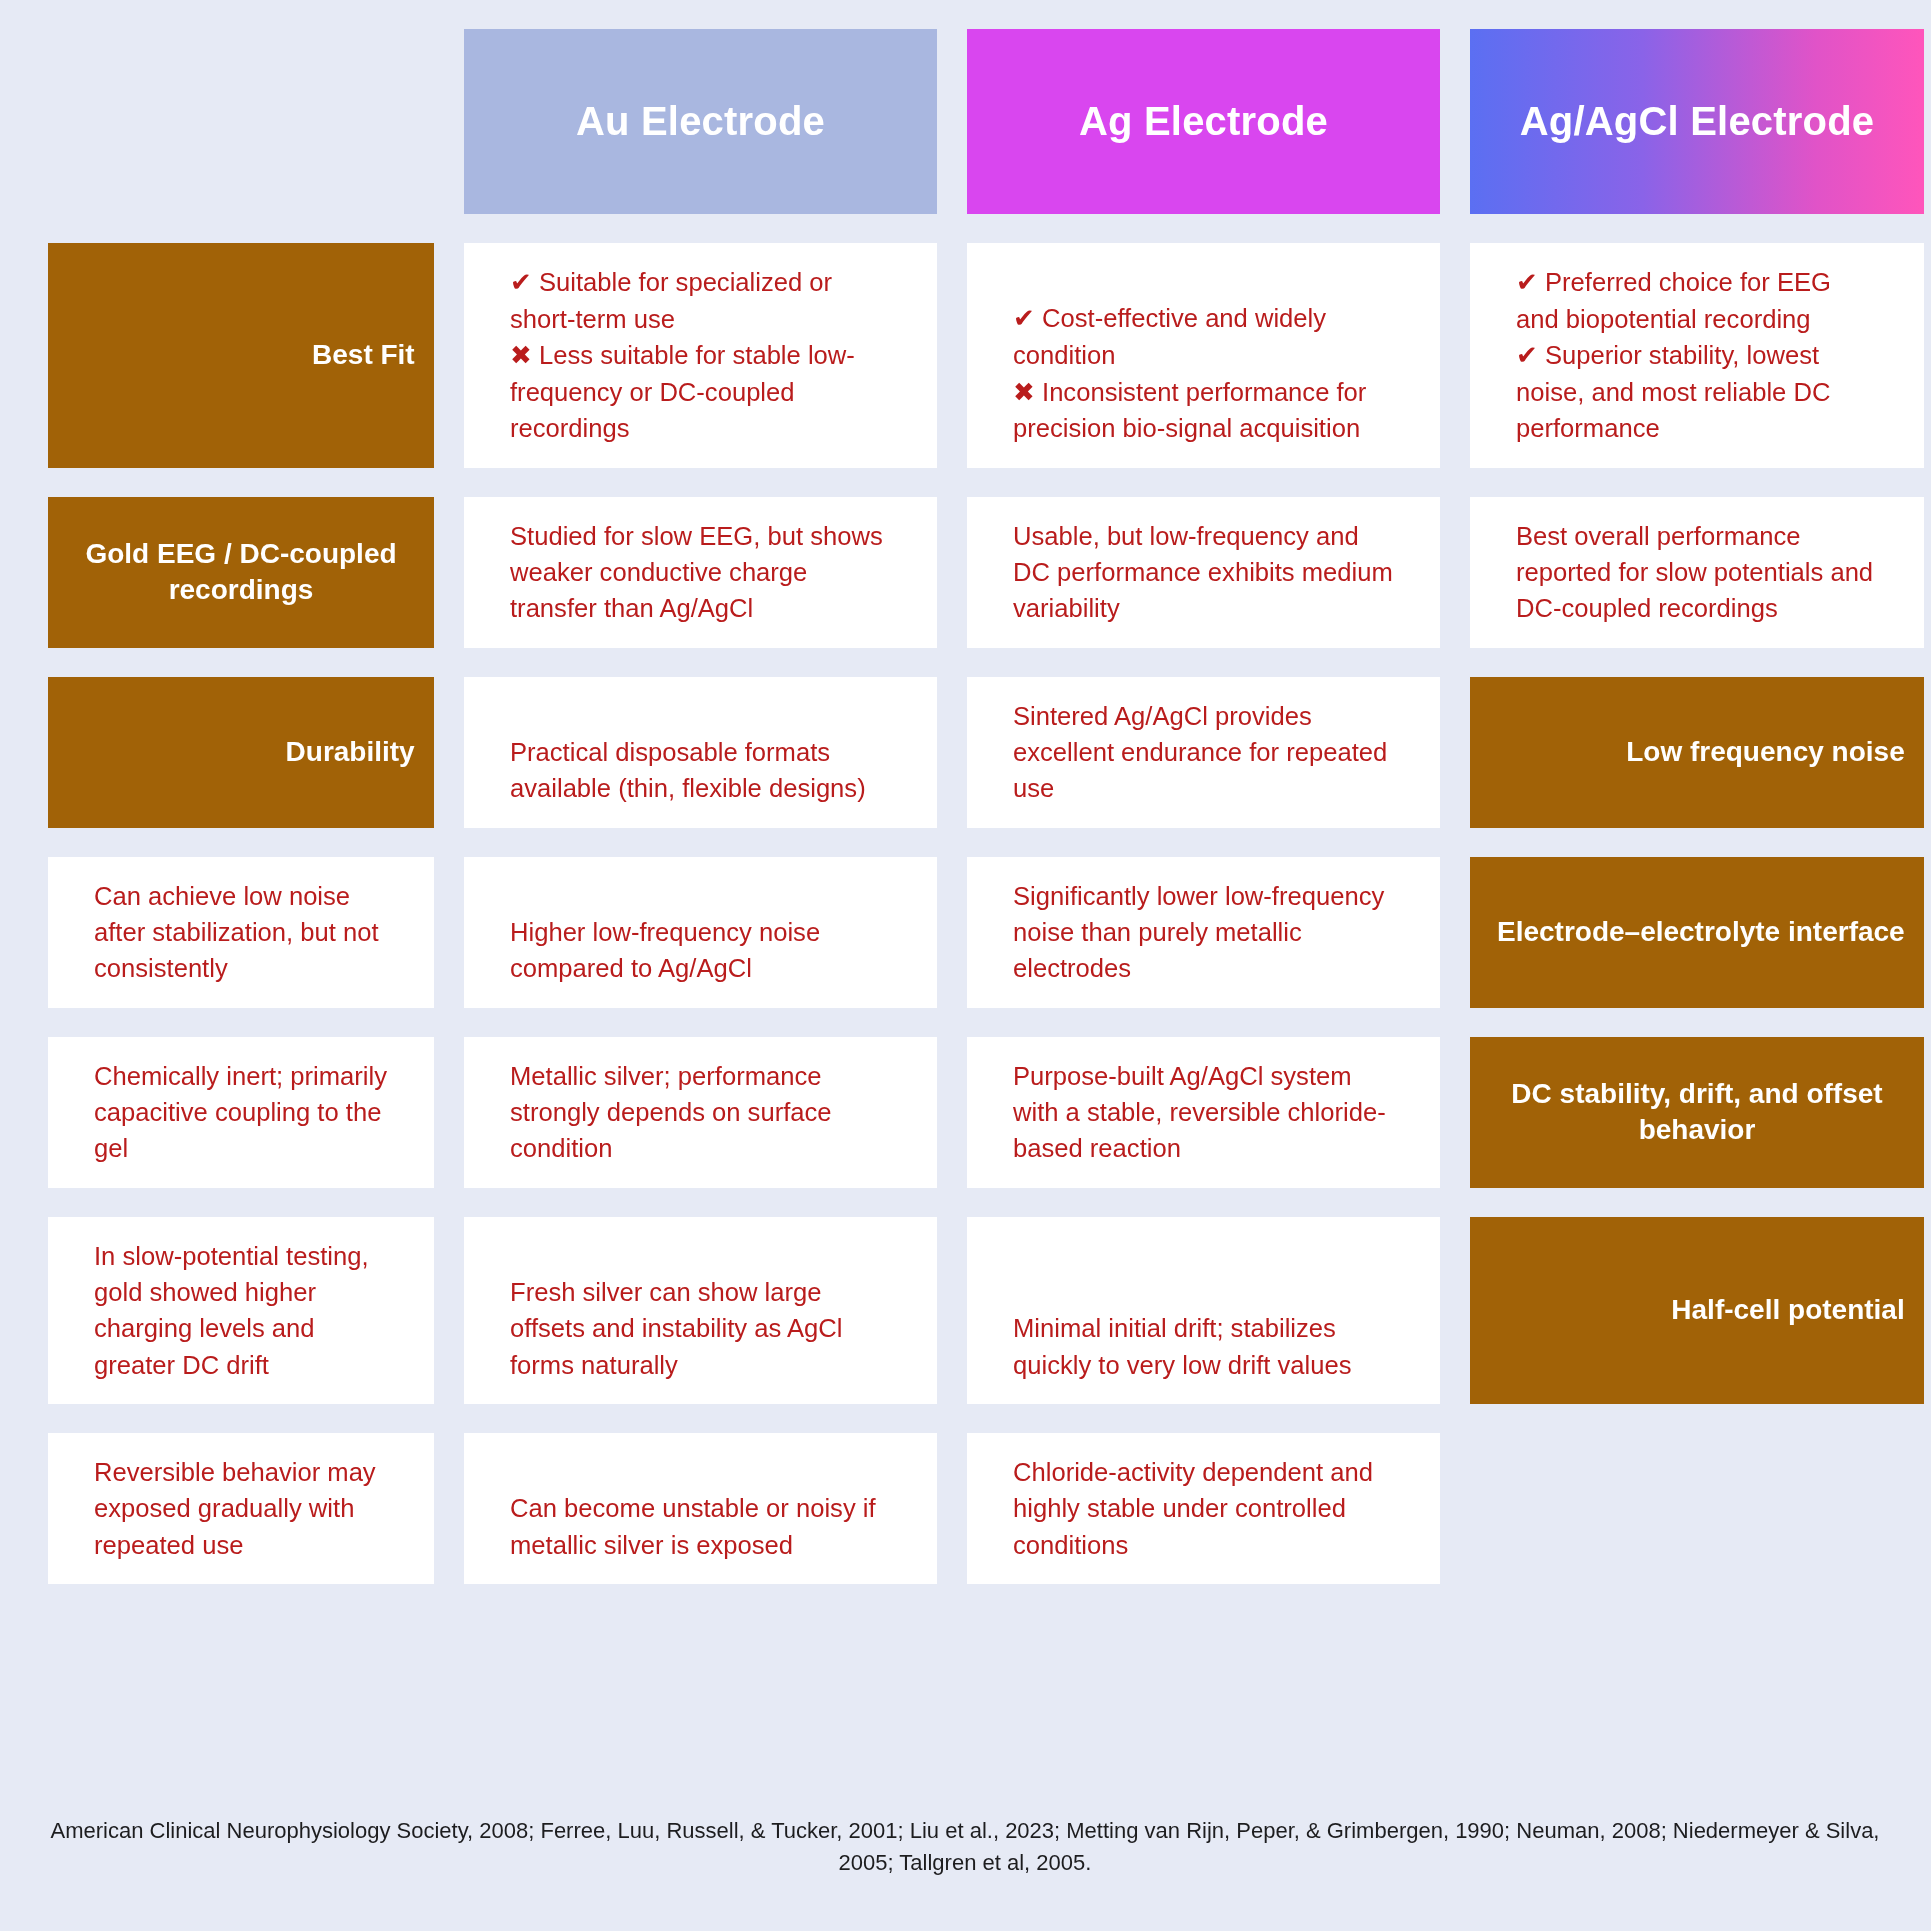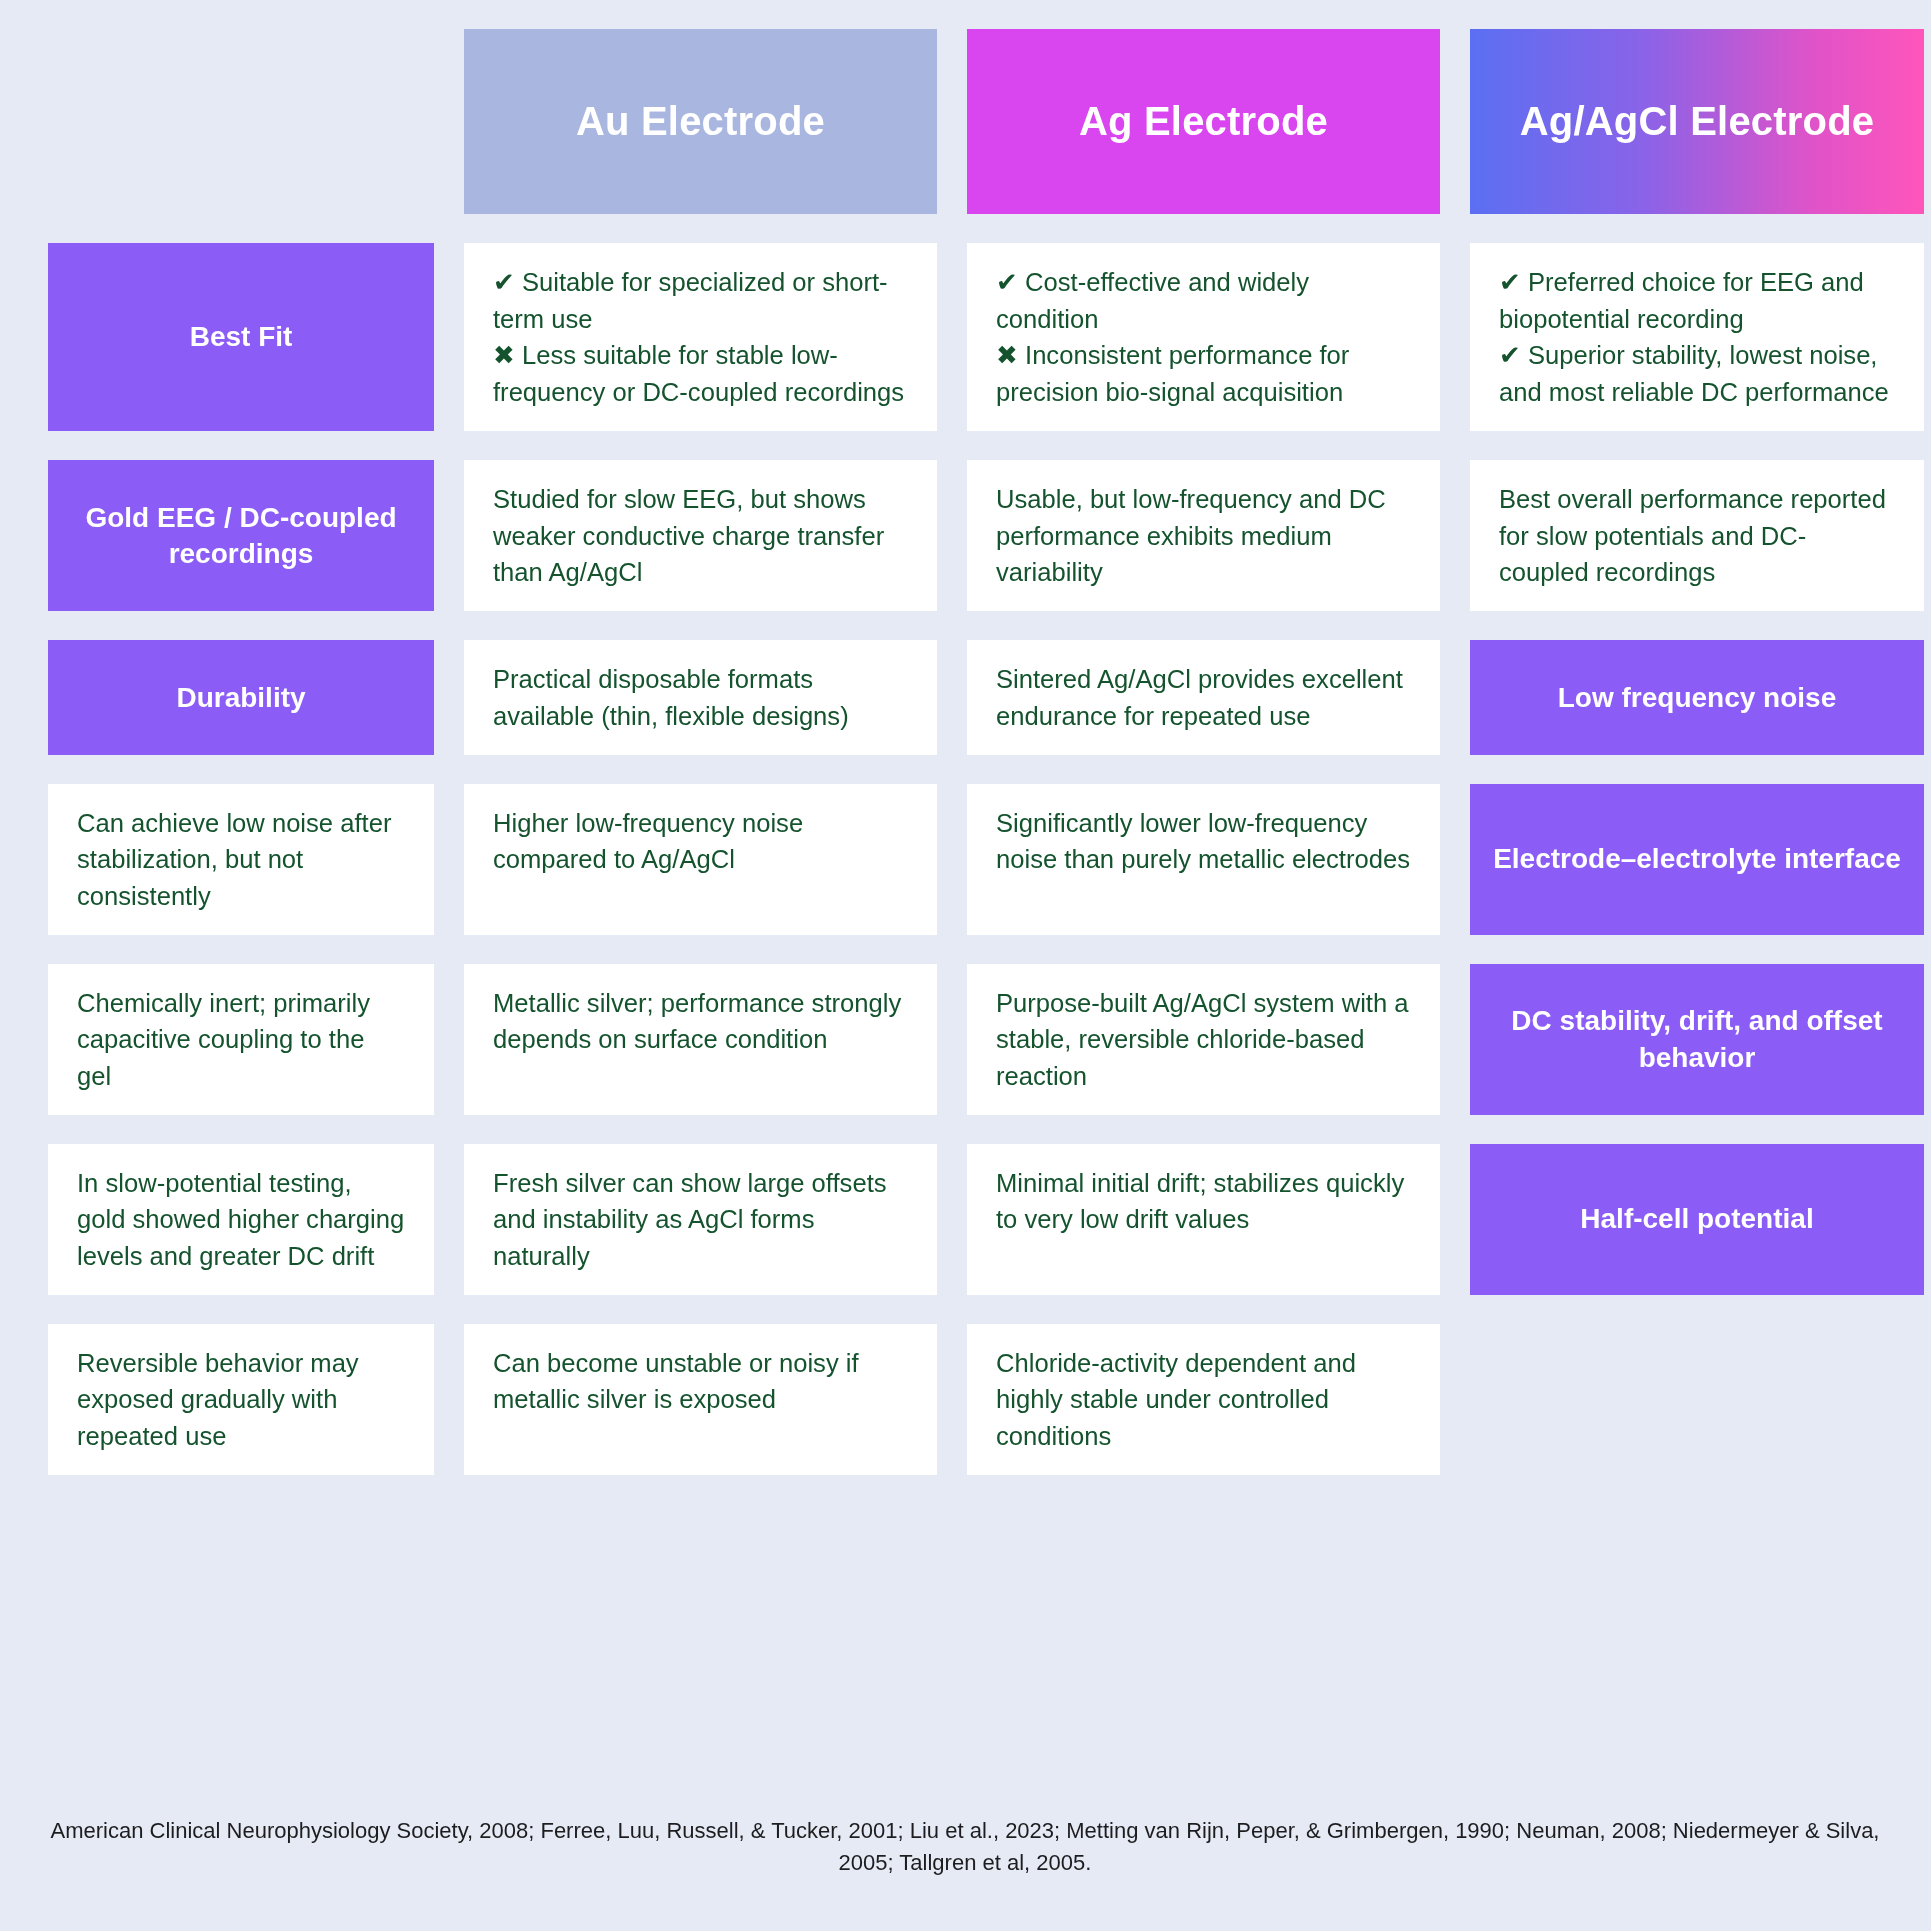--- a/index.html
+++ b/index.html
@@ -53,42 +53,42 @@
     letter-spacing: 0.2px;
     padding: 0 17.4px;
     box-sizing: border-box;
   }
   .hdr-au  { background: #a9b7e0; }
   .hdr-ag  { background: #d946ef; }
   .hdr-agcl{ background: linear-gradient(90deg, #5b6ff2 0%, #8a63e8 38%, #e053c8 76%, #ff55bb 100%); }
 
   
   .rowlabel {
-    background: #8b5cf6;
+    background: #a16207;
     color: #ffffff;
     font-weight: bold;
     font-size: 28px;
     line-height: 1.3;
     display: flex;
     align-items: center;
-    justify-content: center;
+    justify-content: flex-end;
     text-align: center;
     padding: 13.5px 19.3px;
     box-sizing: border-box;
   }
 
   
   .cell {
     background: #ffffff;
-    color: #14532d;
+    color: #b91c1c;
     font-size: 25.6px;
     line-height: 1.42;
     display: flex;
-    align-items: flex-start;
-    padding: 21px 29px;
+    align-items: flex-end;
+    padding: 21px 46px;
     box-sizing: border-box;
   }
   .cell .inner { width: 100%; }
   .cell p { margin: 0; }
   .mark { font-size: 26px; }
 
   
   .footer {
     position: absolute;
     left: 48px;

